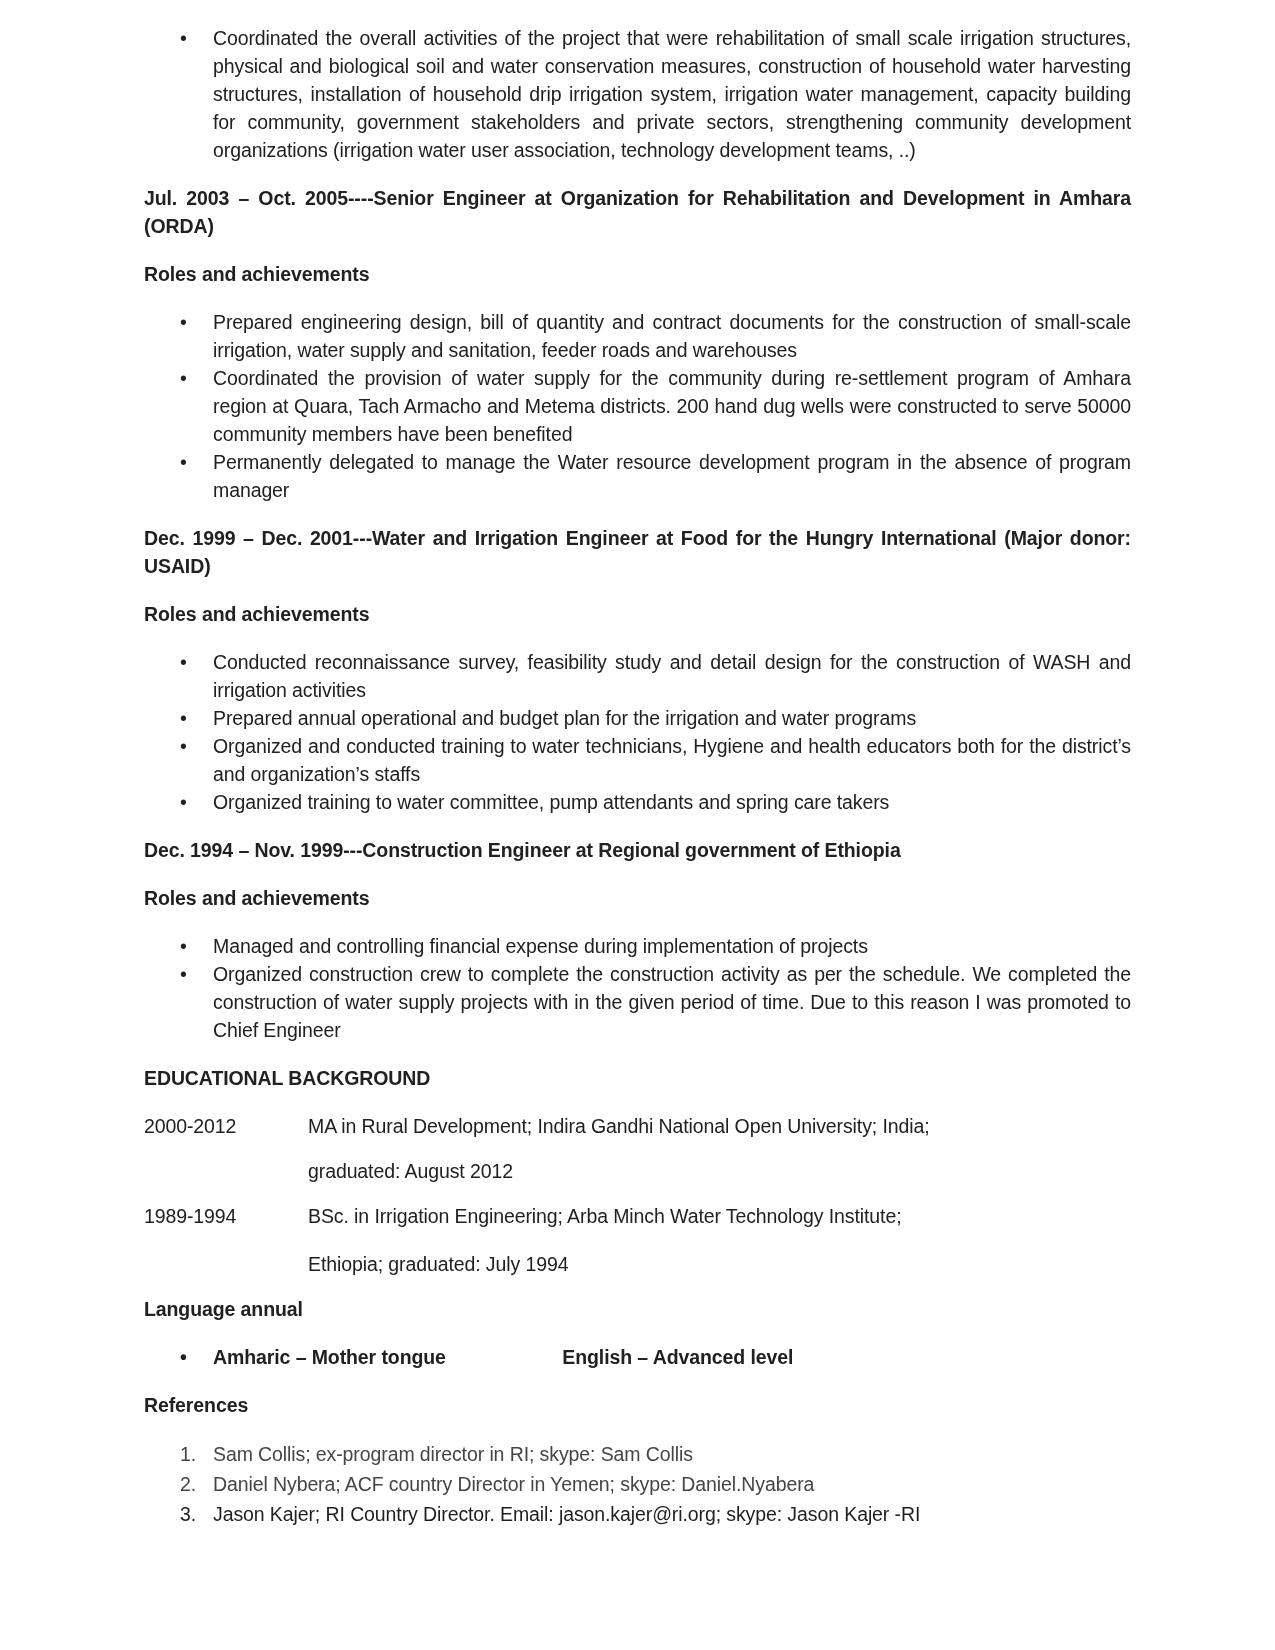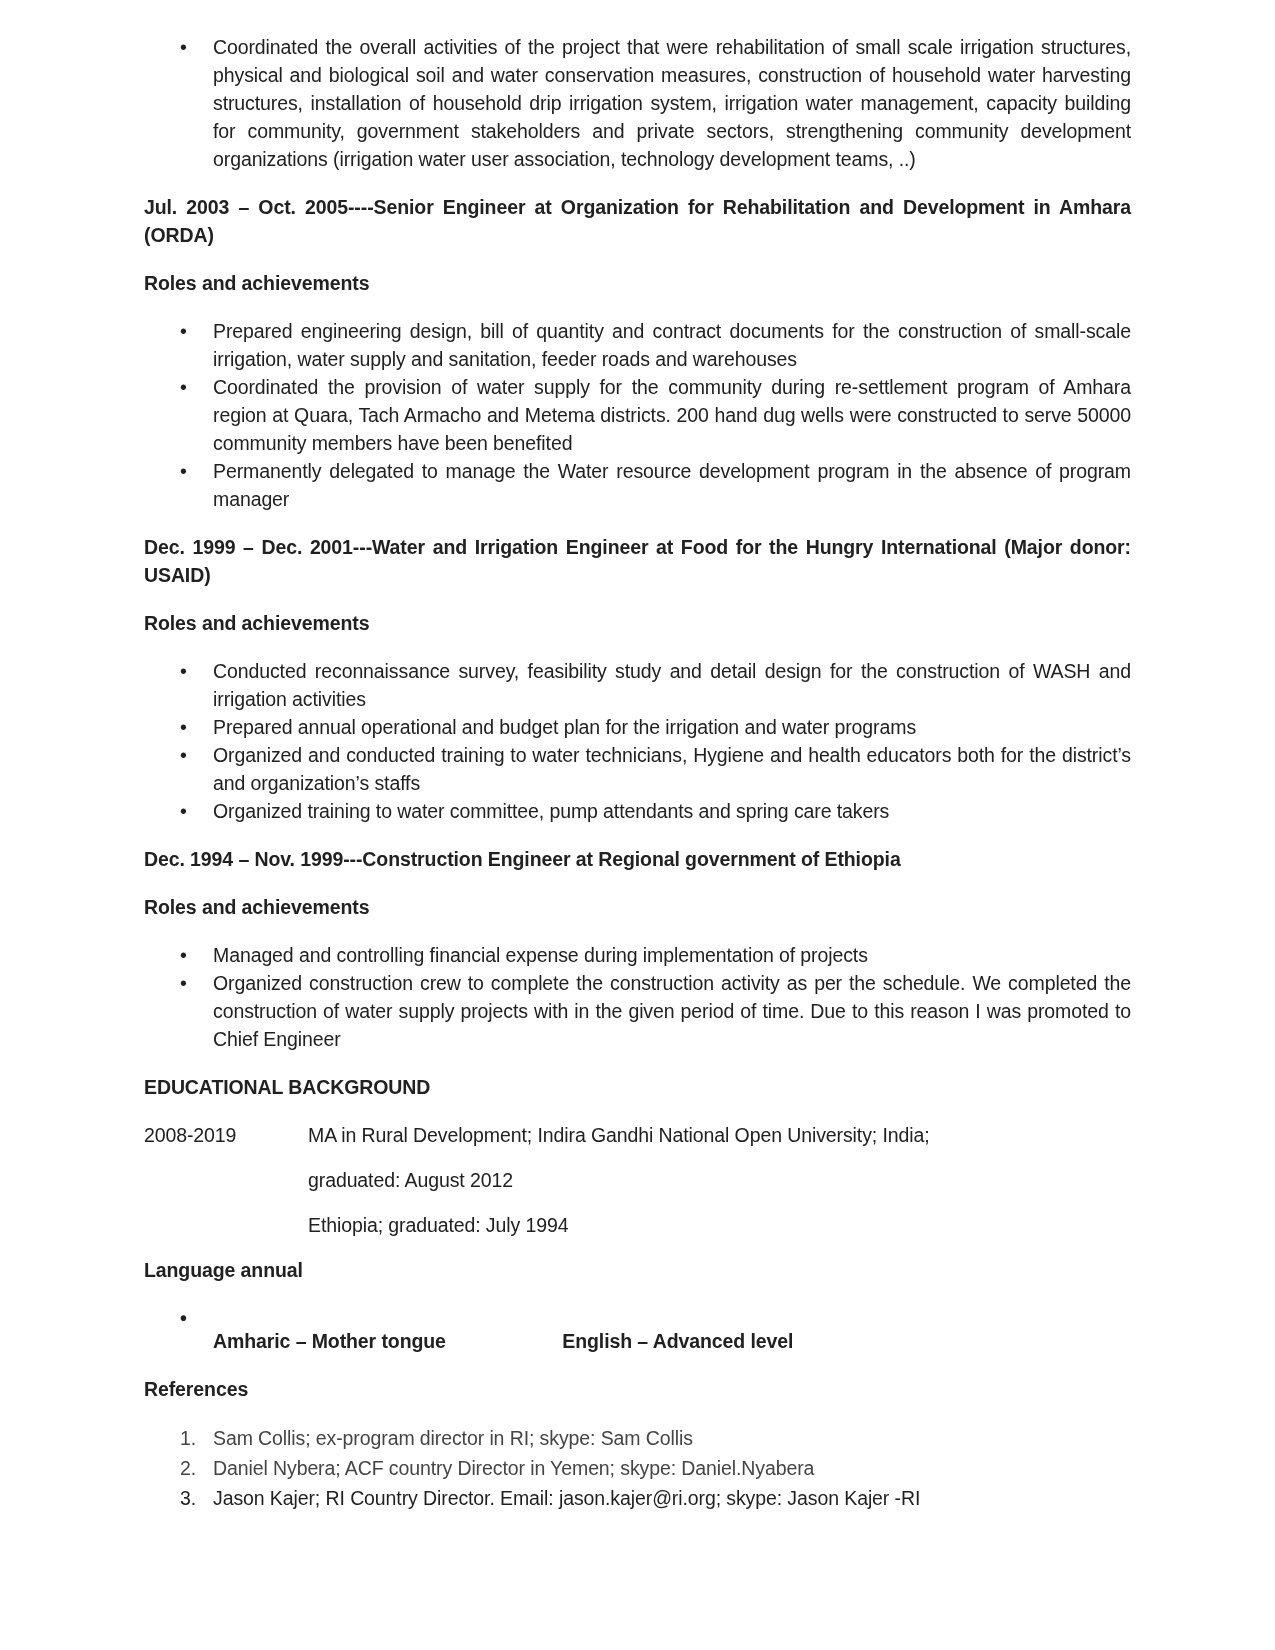--- a/index.html
+++ b/index.html
@@ -11,21 +11,21 @@
     width: 1275px;
     height: 1650px;
     font-family: "Liberation Sans", sans-serif;
     color: #212121;
     overflow: hidden;
   }
   .page {
     box-sizing: border-box;
     width: 1275px;
     height: 1650px;
-    padding: 33px 144px 20px 144px;
+    padding: 24px 144px 20px 144px;
     font-size: 19.5px;
     line-height: 28px;
     letter-spacing: -0.1px;
   }
   .heading {
     font-weight: bold;
     margin: 0 0 20px 0;
   }
   .justify { text-align: justify; }
 
@@ -50,21 +50,21 @@
   
   .edu-row {
     display: flex;
     margin: 0 0 17px 0;
   }
   .edu-years { width: 164px; flex: none; }
   .edu-text b { font-weight: normal; }
 
   
   li.lang-line { font-weight: bold; }
-  .lang-first { display: inline-block; width: 344px; margin-top: 23px; }
+  .lang-first { display: inline-block; width: 344px; }
 
   
   ol.nlist {
     list-style: none;
     margin: 0;
     padding: 0;
   }
   ol.nlist li {
     position: relative;
     padding-left: 69px;
@@ -137,28 +137,32 @@
     </li>
     <li>
       <span class="marker"></span>
       <span>Organized construction crew to complete the construction activity as per the schedule. We completed the construction of water supply projects with in the given period of time. Due to this reason I was promoted to Chief Engineer</span>
     </li>
   </ul>
 
   <p class="heading">EDUCATIONAL BACKGROUND</p>
 
   <div class="edu-row">
-    <span class="edu-years">2008-2019</span>
+    <span class="edu-years">2000-2012</span>
     <span class="edu-text"><b>MA</b><span> in Rural Development; Indira Gandhi National Open University; India;</span></span>
   </div>
   <div class="edu-row">
     <span class="edu-years"></span>
     <span class="edu-text">graduated: August 2012</span>
   </div>
 
+  <div class="edu-row" style="margin-bottom:20px;">
+    <span class="edu-years">1989-1994</span>
+    <span class="edu-text"><b>BSc.</b><span> in Irrigation Engineering; Arba Minch Water Technology Institute;</span></span>
+  </div>
   <div class="edu-row">
     <span class="edu-years"></span>
     <span class="edu-text">Ethiopia; graduated: July 1994</span>
   </div>
 
   <p class="heading">Language annual</p>
   <ul class="blist">
     <li class="lang-line">
       <span class="marker"></span>
       <span class="lang-first">Amharic – Mother tongue</span>

